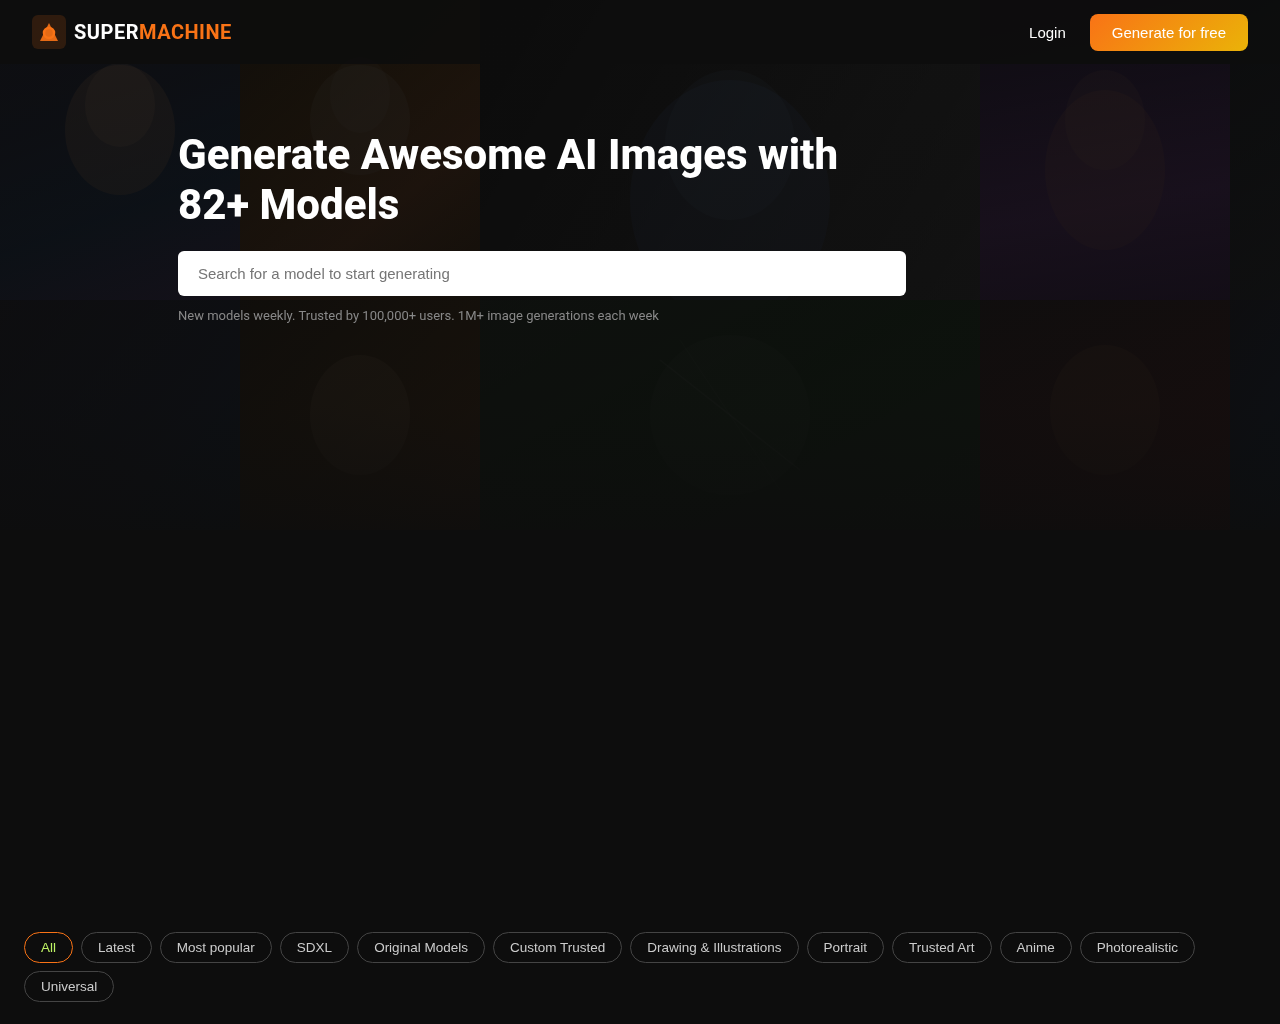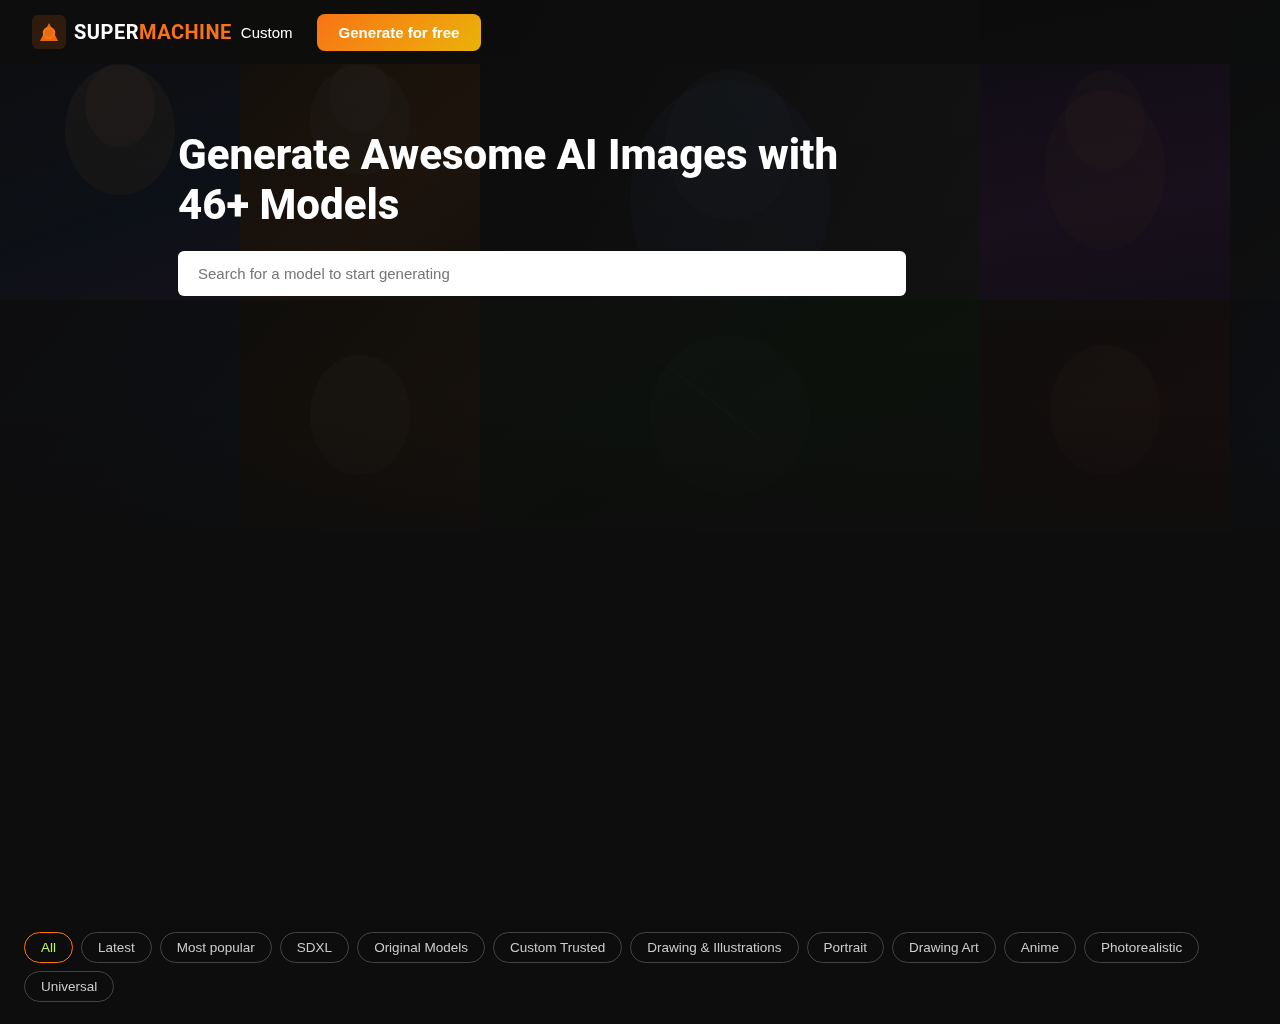--- a/index.html
+++ b/index.html
@@ -11,21 +11,21 @@
       overflow-x: hidden;
     }
 
     
     .navbar {
       position: fixed;
       top: 0; left: 0; right: 0;
       z-index: 100;
       display: flex;
       align-items: center;
-      justify-content: flex-start;
+      justify-content: space-between;
       padding: 0 32px;
       height: 64px;
       background: rgba(13,13,13,0.92);
       gap: 9px;
     }
     .logo {
       display: flex;
       align-items: center;
       gap: 8px;
     }
@@ -50,21 +50,21 @@
       border: none;
       color: #fff;
       font-size: 15px;
       cursor: pointer;
     }
     .generate-btn {
       background: linear-gradient(135deg, #f97316, #eab308);
       border: none;
       color: #fff;
       font-size: 15px;
-      font-weight: 700;
+      font-weight: 400;
       padding: 10px 22px;
       border-radius: 8px;
       cursor: pointer;
     }
 
     
     .hero-bg {
       position: absolute;
       top: 0; left: 0; right: 0;
       height: 580px;
@@ -193,21 +193,21 @@
     <svg class="logo-icon" viewBox="0 0 34 34" fill="none">
       <rect width="34" height="34" rx="6" fill="#f97316" opacity="0.15"></rect>
       <path d="M8 26 L17 8 L26 26 Z" fill="#f97316" opacity="0.9"></path>
       <circle cx="17" cy="18" r="5" fill="none" stroke="#f97316" stroke-width="2.5"></circle>
     </svg>
     <span class="logo-text">
       <span class="super">SUPER</span><span class="machine">MACHINE</span>
     </span>
   </div>
   <div class="nav-right">
-    <button class="login-btn">Custom</button>
+    <button class="login-btn">Login</button>
     <button class="generate-btn">Generate for free</button>
   </div>
 </nav>
 
 <div class="hero-wrapper">
 
   <div class="hero-bg">
     <div class="hero-bg-grid">
 
       <div class="hero-img-cell c1">
@@ -261,35 +261,36 @@
       <div class="hero-img-cell c10">
         <svg viewBox="0 0 240 230" width="100%" height="100%">
           <ellipse cx="120" cy="110" rx="55" ry="65" fill="rgba(180,100,255,0.2)"></ellipse>
         </svg>
       </div>
     </div>
     <div class="hero-bg-overlay"></div>
   </div>
 
   <div class="hero-content" style="padding-top:130px;">
-    <h1 class="hero-title">Generate Awesome AI Images with 46+ Models</h1>
+    <h1 class="hero-title">Generate Awesome AI Images with 82+ Models</h1>
     <input class="search-bar" type="text" placeholder="Search for a model to start generating" style="">
+    <p class="hero-subtitle">New models weekly. Trusted by 100,000+ users. 1M+ image generations each week</p>
   </div>
 </div>
 
 <div class="filter-section">
   <button class="filter-tab active">All</button>
   <button class="filter-tab">Latest</button>
   <button class="filter-tab">Most popular</button>
   <button class="filter-tab">SDXL</button>
   <button class="filter-tab">Original Models</button>
   <button class="filter-tab">Custom Trusted</button>
   <button class="filter-tab">Drawing &amp; Illustrations</button>
   <button class="filter-tab">Portrait</button>
-  <button class="filter-tab">Drawing Art</button>
+  <button class="filter-tab">Trusted Art</button>
   <button class="filter-tab">Anime</button>
   <button class="filter-tab">Photorealistic</button>
   <button class="filter-tab">Universal</button>
 </div>
 
 <div class="cards-section">
   
 
   
   

